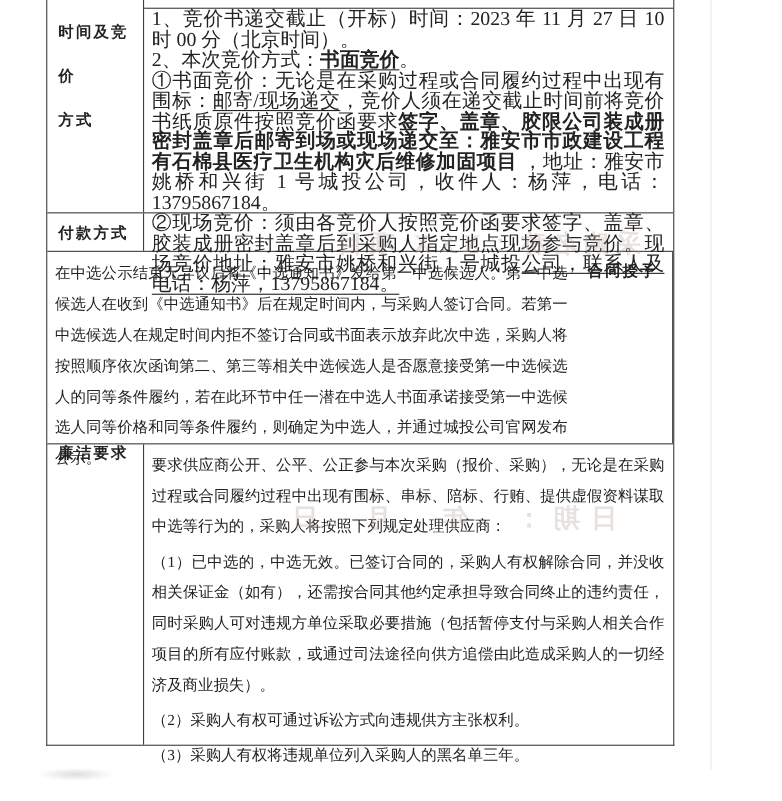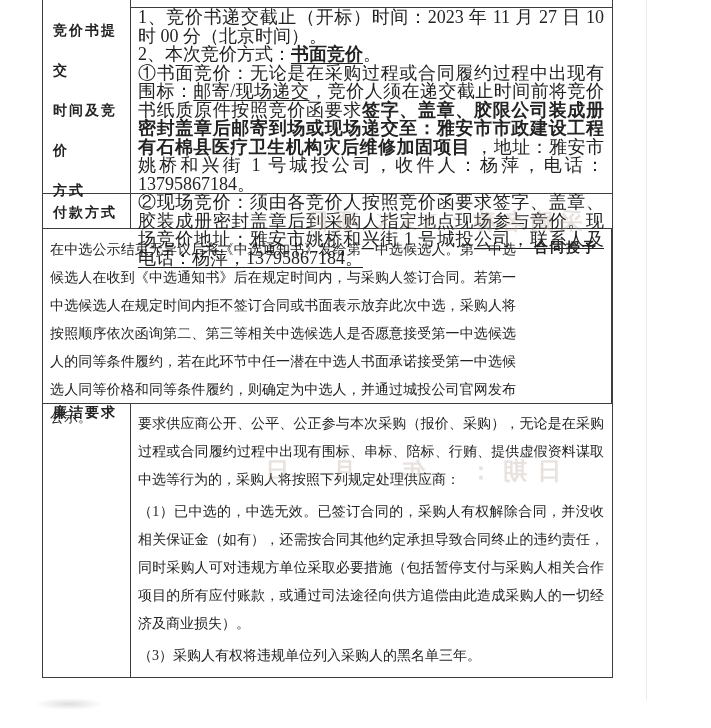--- a/index.html
+++ b/index.html
@@ -67,21 +67,20 @@
 <div class="page">
 
   <div class="ghost ghost1">采购名称：XXX 项目</div>
   <div class="ghost ghost2">日期：　年　月　日</div>
 
   <div class="tbl">
     <div class="top-divider"></div>
     <div class="rows" id="rows">
   <div class="row">
     <div class="cell label">
-            <div>竞价书提交</div>
             <div>时间及竞价</div>
             <div>方式</div>
           </div>
     <div class="cell content">
             <p><span>1、竞价书递交截止（开标）时间：2023 年 11 月 27 日 10 时 00 分（北京时间）。</span></p>
             <p><span>2、本次竞价方式：</span><span class="b u">书面竞价</span><span>。</span></p>
             <p><span>①书面竞价：无论是在采购过程或合同履约过程中出现有围标：</span><span class="u">邮寄/现场递交</span><span>，竞价人须在递交截止时间前将竞价书纸质原件按照竞价函要求</span><span class="b">签字、盖章、胶限公司装成册密封盖章后邮寄到场或现场递交至：雅安市市政建设工程有石棉县医疗卫生机构灾后维修加固项目</span><span> ，地址：雅安市姚桥和兴街 1 号城投公司，收件人：杨萍，电话：13795867184。</span></p>
             <p><span>②现场竞价：须由各竞价人按照竞价函要求签字、盖章、胶装成册密封盖章后到采购人指定地点现场参与竞价。现场竞价地址：雅安市姚桥和兴街 1 号城投</span><span class="u">公司，联系人及电话：杨萍，13795867184。</span></p>
           </div>
   </div>
@@ -101,20 +100,21 @@
           </div>
   </div>
 
   <div class="row">
     <div class="cell label">
             <div>廉洁要求</div>
           </div>
     <div class="cell content">
             <p><span>要求供应商公开、公平、公正参与本次采购（报价、采购），无论是在采购过程或合同履约过程中出现有围标、串标、陪标、行贿、提供虚假资料谋取中选等行为的，采购人将按照下列规定处理供应商：</span></p>
             <p><span>（1）已中选的，中选无效。已签订合同的，采购人有权解除合同，并没收相关保证金（如有），还需按合同其他约定承担导致合同终止的违约责任，同时采购人可对违规方单位采取必要措施（包括暂停支付与采购人相关合作项目的所有应付账款，或通过司法途径向供方追偿由此造成采购人的一切经济及商业损失）。</span></p>
+            <p><span>（2）采购人有权可通过诉讼方式向违规供方主张权利。</span></p>
             <p><span>（3）采购人有权将违规单位列入采购人的黑名单三年。</span></p>
           </div>
   </div>
 </div>
   </div>
 
   <div class="page-edge"></div>
   <div class="smudge"></div>
 </div>
 

